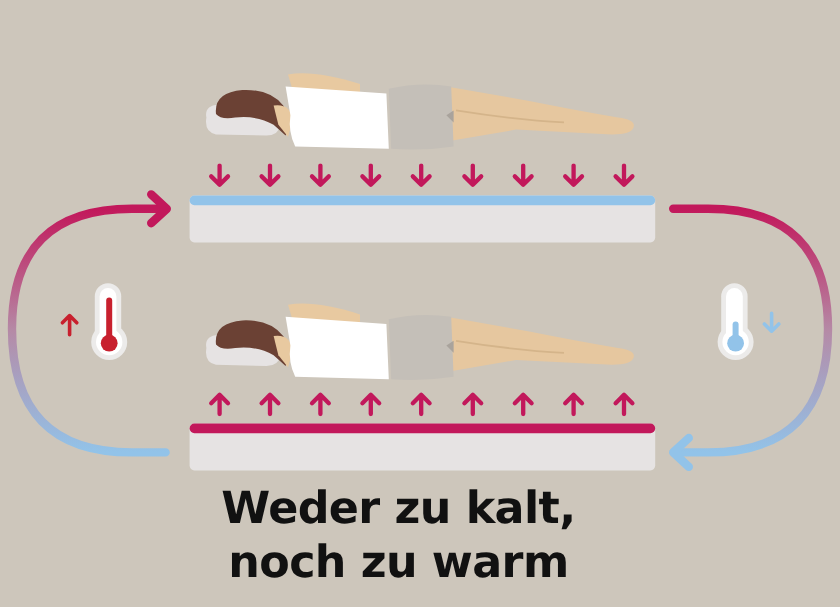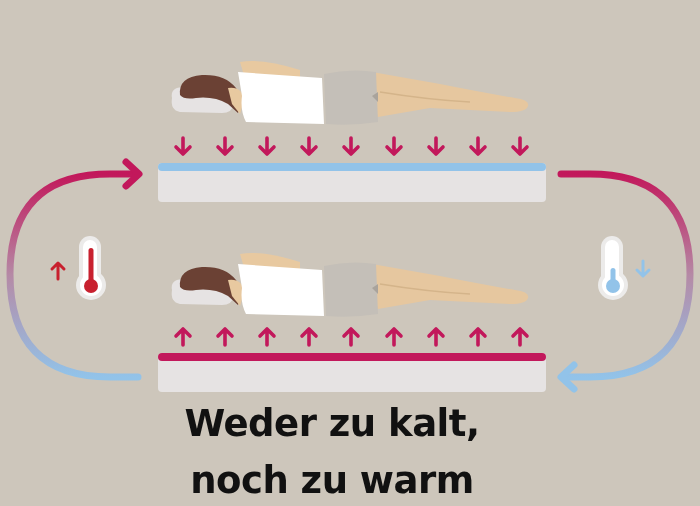--- a/index.html
+++ b/index.html
@@ -4,21 +4,21 @@
 <style>
   html, body { margin: 0; padding: 0; }
   body { width: 700px; height: 506px; background: #cdc6bb; overflow: hidden; position: relative; }
   #stage { position: absolute; left: 0; top: 0; width: 700px; height: 506px; }
   .caption {
     position: absolute; left: 0; width: 664px; text-align: center;
     font-family: "DejaVu Sans", sans-serif; font-weight: bold; color: #111;
     font-size: 37px; letter-spacing: -0.5px; line-height: 1;
   }
   #cap1 { top: 405px; }
-  #cap2 { top: 462px; }
+  #cap2 { top: 450px; }
 </style>
 </head>
 <body>
 
 <svg id="stage" viewBox="0 0 700 506" xmlns="http://www.w3.org/2000/svg">
   <defs>
     <linearGradient id="gLeft" x1="0" y1="0" x2="0" y2="1">
       <stop offset="0" stop-color="#c2185b"></stop>
       <stop offset="0.5" stop-color="#b58aa6"></stop>
       <stop offset="1" stop-color="#92c3e9"></stop>

